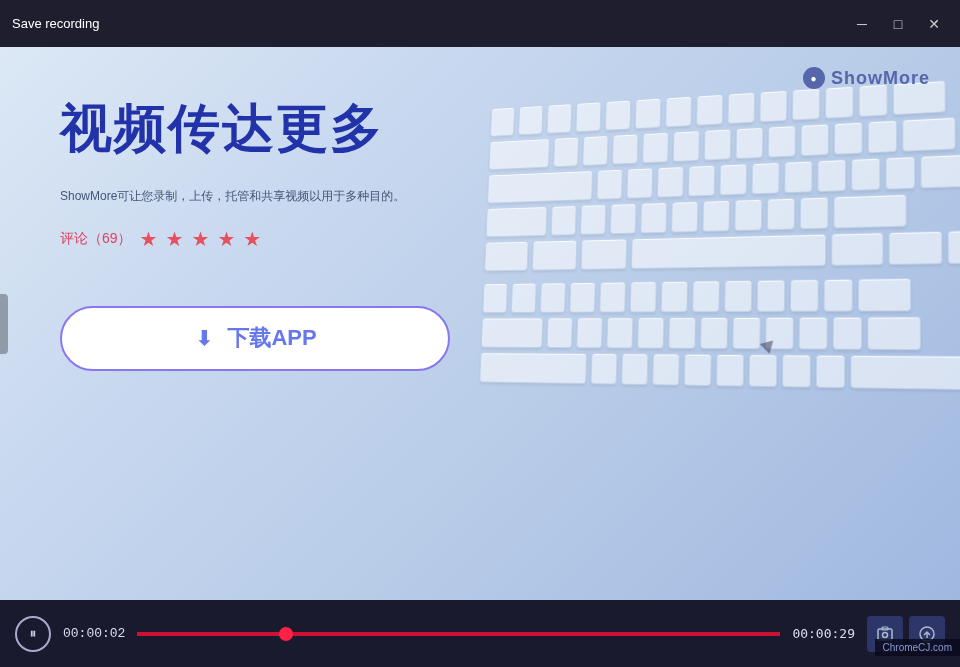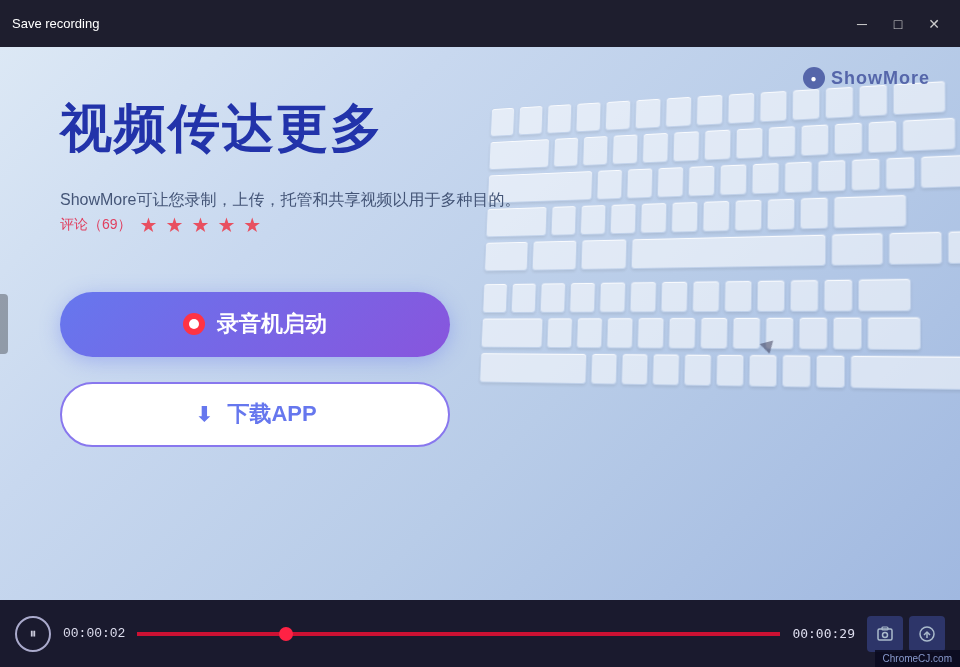--- a/index.html
+++ b/index.html
@@ -92,23 +92,24 @@
     #main-title {
       font-size: 52px;
       font-weight: 900;
       color: #2233aa;
       line-height: 1.2;
       margin-bottom: 28px;
       letter-spacing: 2px;
     }
 
     #subtitle {
-      font-size: 16px;
+      font-size: 12px;
       color: #445577;
       line-height: 1.6;
+      margin-bottom: 20px;
       max-width: 480px;
     }
 
     
     #rating {
       display: flex;
       align-items: center;
       gap: 8px;
       margin-bottom: 55px;
     }
@@ -275,21 +276,21 @@
       display: flex;
       align-items: center;
       justify-content: center;
       font-size: 16px;
     }
 
     
     #watermark {
       position: absolute;
       right: 0;
-      bottom: 0;
+      bottom: 11px;
       background: rgba(10,10,30,0.85);
       color: #8899cc;
       font-size: 10px;
       padding: 3px 8px;
     }
 
     
     #keyboard-bg {
       position: absolute;
       right: -20px;
@@ -472,26 +473,20 @@
 
     <div id="rating">
       <span id="rating-text">评论（69）</span>
       <span class="star">★</span>
       <span class="star">★</span>
       <span class="star">★</span>
       <span class="star">★</span>
       <span class="star">★</span>
     </div>
 
-    <button id="btn-record">
-      <span class="record-dot">
-        <span class="record-dot-inner"></span>
-      </span>
-      <span>录音机启动</span>
-    </button>
 
     <button id="btn-download">
       <span class="download-arrow">⬇</span>
       <span>下载APP</span>
     </button>
   </div>
 
   <div id="scroll-indicator"></div>
 
   <div id="cursor"></div>

